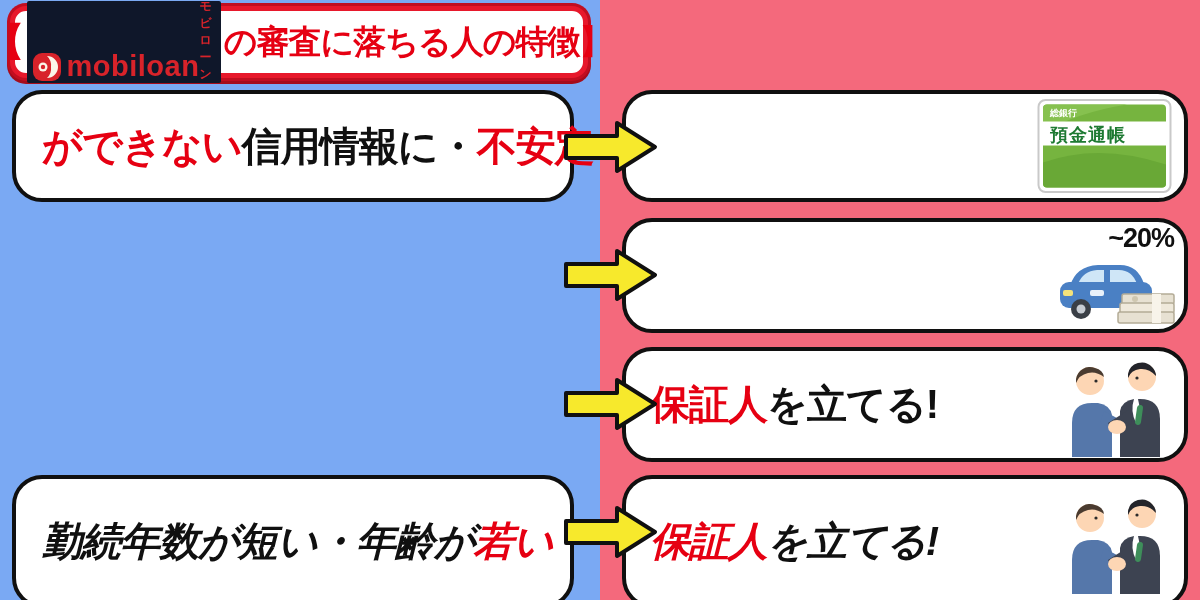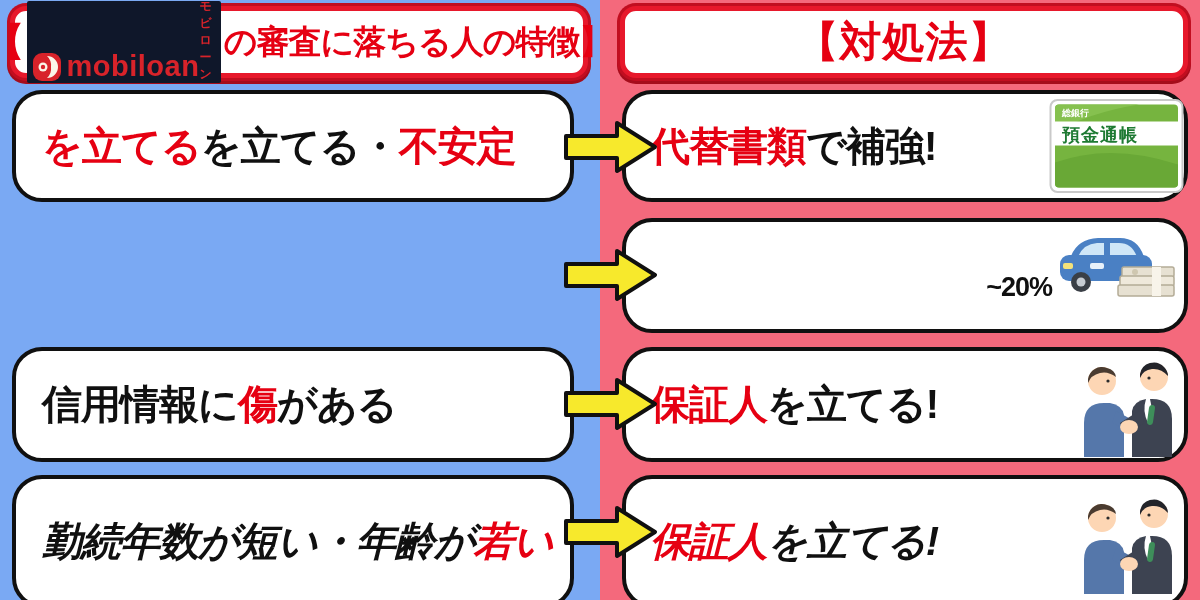--- a/index.html
+++ b/index.html
@@ -33,22 +33,22 @@
   .r1 { top:90px;  height:112px; }
   .r2 { top:218px; height:115px; }
   .r3 { top:347px; height:115px; }
   .r4 { top:475px; height:133px;font-style:italic; }
   .rowtext { font-weight:900; font-size:40px; color:#101010; letter-spacing:-1px; }
   .rowtext .red { color:#e60012; }
   .box-r2-text { font-size:37px; }
 
   .arrow { position:absolute; left:564px; width:94px; height:56px; }
 
-  .row-icon { position:absolute; right:0; top:50%; transform:translateY(-50%); line-height:0; }
-  .car-wrap { position:absolute; right:6px; top:3px; display:flex; align-items:flex-end; line-height:1; }
+  .row-icon { position:absolute; right:12px; top:50%; transform:translateY(-50%); line-height:0; }
+  .car-wrap { position:absolute; right:6px; top:3px; display:flex; flex-direction:column; align-items:flex-end; line-height:1; }
   .pct-badge { font-weight:900; font-size:27px; color:#101010; letter-spacing:-1px; margin-right:4px; }
 </style>
 </head>
 <body>
 
 <div class="stage">
   <div class="bg-left"></div>
   <div class="bg-right"></div>
 
   <div class="hdr hdr-left">
@@ -63,33 +63,27 @@
             <circle cx="11" cy="15" r="2.2" fill="#d8232a"></circle>
           </svg>
         </span>
         <span class="logo-word">mobiloan</span>
       </span>
       <span class="logo-sub">モビローン</span>
     </span>
     <span class="hdr-title">の審査に落ちる人の特徴】</span>
   </div>
 
-  <div class="hdr hdr-right">
-    <span class="hdr-title">【対処法】</span>
-  </div>
 
   <div class="box box-l r1">
     <span class="rowtext">
-      <span class="red">を立てる</span><span>を立てる・</span><span class="red">不安定</span>
+      <span class="red">ができない</span><span>信用情報に・</span><span class="red">不安定</span>
     </span>
   </div>
   <div class="box box-r r1">
-    <span class="rowtext">
-      <span class="red">代替書類</span><span>で補強!</span>
-    </span>
     <span class="row-icon">
       <svg width="135" height="95" viewBox="0 0 135 95">
         <rect x="1.5" y="1.5" width="132" height="92" rx="7" fill="#ffffff" stroke="#c9c9c9" stroke-width="2"></rect>
         <rect x="6" y="6" width="123" height="83" rx="4" fill="#76b43f"></rect>
         <path d="M6,64 Q62,44 129,66 L129,85 Q129,89 125,89 L10,89 Q6,89 6,85 Z" fill="#69a836"></path>
         <path d="M6,10 Q6,6 10,6 L90,6 Q40,14 6,34 Z" fill="#86c14f"></path>
         <rect x="6" y="23" width="123" height="24" fill="#ffffff"></rect>
         <text x="13" y="17" font-size="9" font-weight="bold" fill="#ffffff">総銀行</text>
         <text x="13" y="42" font-size="18" font-weight="bold" fill="#1e7a33" letter-spacing="1">預金通帳</text>
       </svg>
@@ -122,25 +116,20 @@
           <rect x="96" y="42" width="9" height="29" fill="#f8f4ea"></rect>
           <circle cx="79" cy="47" r="3" fill="#cfc7b0"></circle>
         </g>
       </svg>
     </span>
   </div>
   <svg class="arrow" style="top:247px;" viewBox="0 0 94 56">
     <polygon points="2,17 53,17 53,4 91,28 53,52 53,39 2,39" fill="#f7e92c" stroke="#101010" stroke-width="4" stroke-linejoin="round"></polygon>
   </svg>
 
-  <div class="box box-l r3">
-    <span class="rowtext">
-      <span>信用情報に</span><span class="red">傷</span><span>がある</span>
-    </span>
-  </div>
   <div class="box box-r r3">
     <span class="rowtext">
       <span class="red">保証人</span><span>を立てる!</span>
     </span>
     <span class="row-icon">
       <svg width="112" height="104" viewBox="0 0 112 104">
 
         <circle cx="30" cy="28" r="14" fill="#fdd6b4"></circle>
         <path d="M16,26 a14,14 0 0 1 19,-11 q8,2 9,9 q-8,-6 -16,-4 q-9,2 -12,10 z" fill="#4a3b30"></path>
         <circle cx="36" cy="28" r="1.6" fill="#2b2b2b"></circle>

